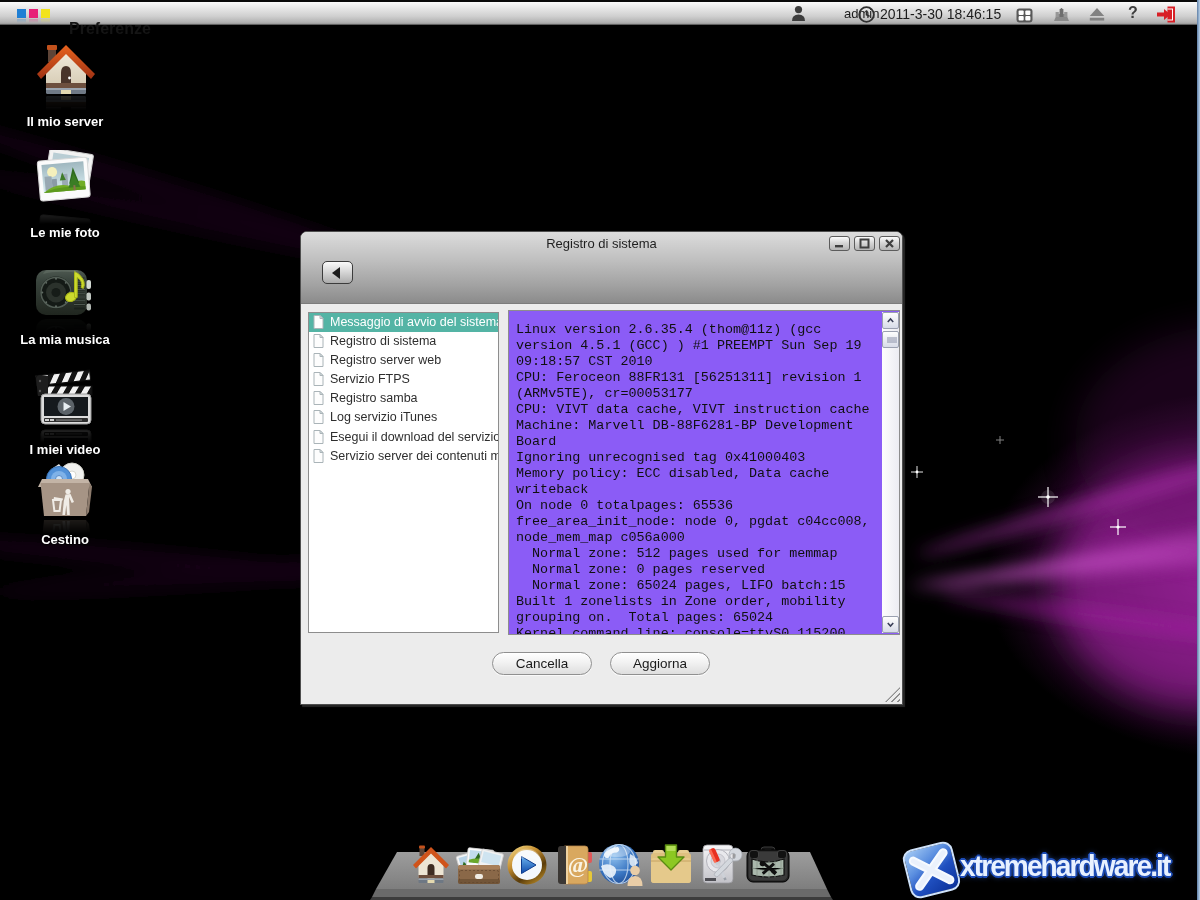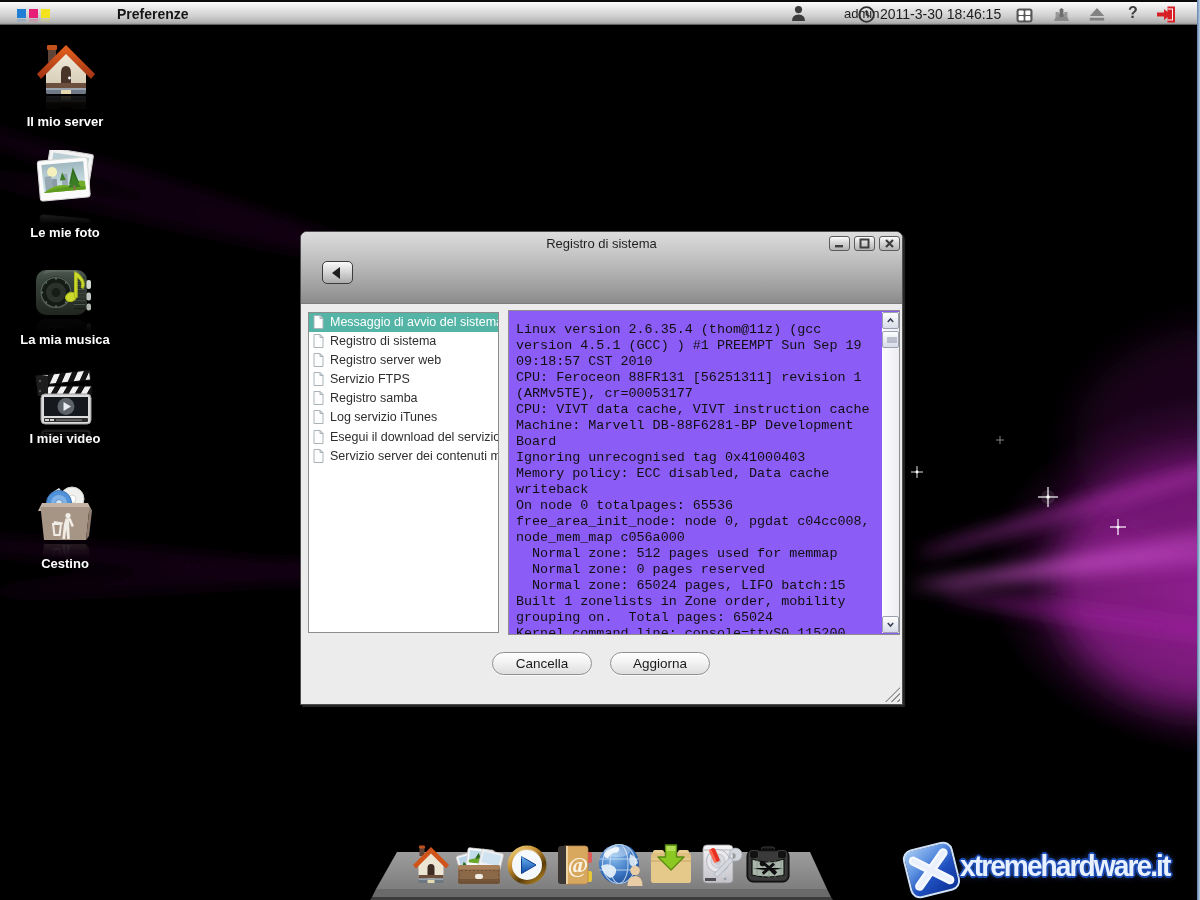--- a/index.html
+++ b/index.html
@@ -8,21 +8,21 @@
 
 #topbar{position:absolute;left:0;top:0;width:1200px;height:25px;z-index:50;
   background:linear-gradient(#fbfbfb,#e3e3e3 35%,#cfcfcf 65%,#b2b2b2 92%,#9a9a9a);
   border-top:2px solid #0a0a0a;border-bottom:1px solid #606060;box-sizing:border-box;}
 .sq{position:absolute;top:7px;width:9px;height:9px;}
 .sq:after{content:"";position:absolute;left:0;top:10px;width:9px;height:4px;opacity:.3;
   background:inherit;-webkit-mask-image:linear-gradient(#888,transparent);}
 #sq1{left:17px;background:#1f7fd4;}
 #sq2{left:29px;background:#e81f78;}
 #sq3{left:41px;background:#f2e31c;}
-#mtitle{position:absolute;left:69px;top:4px;font-size:14px;font-weight:bold;color:#151515;margin-left:48px;}
+#mtitle{position:absolute;left:69px;top:18px;font-size:16px;font-weight:bold;color:#151515;}
 .tbtxt{position:absolute;top:4px;font-size:13px;color:#1c1c1c;}
 .tbico{position:absolute;top:3px;}
 
 #redge{position:absolute;right:0;top:0;width:3px;height:900px;z-index:60;
   background:linear-gradient(90deg,#5f7fa6,#b9d2ea);}
 
 .dicon{position:absolute;width:110px;text-align:center;color:#fff;z-index:5;}
 .dicon svg{-webkit-box-reflect:below 0px linear-gradient(transparent 72%, rgba(255,255,255,.2));}
 .dicon .lb{display:block;font-size:13px;font-weight:bold;
   text-shadow:0 1px 2px #000;}
@@ -266,23 +266,23 @@
         <circle cx="5" cy="22" r="1.2" fill="#555"></circle>
       <rect x="6" y="25" width="50" height="30" rx="4" fill="#dcdcdc" stroke="#9a9a9a"></rect>
       <rect x="9" y="28" width="44" height="19" fill="#15191d"></rect>
       <circle cx="31" cy="37.5" r="8.5" fill="#646b72" opacity="0.9"></circle>
       <path d="M28.5 33 L36 37.5 L28.5 42 Z" fill="#e8eef2"></path>
       <rect x="9" y="49" width="44" height="4" rx="1" fill="#2e2e2e"></rect>
       <rect x="10" y="50" width="4" height="2" fill="#cfcfcf"></rect>
         <rect x="15" y="50" width="4" height="2" fill="#cfcfcf"></rect>
       <rect x="21" y="50.4" width="26" height="1.4" fill="#777"></rect>
     </svg>
-    <span class="lb" style="margin-top:0;">I miei video</span>
+    <span class="lb" style="margin-top:11px;">I miei video</span>
   </div>
-  <div class="dicon" style="left:10px;top:484px;">
+  <div class="dicon" style="left:10px;top:460px;">
     <svg width="60" height="58" viewBox="0 0 60 58" id="icotrash">
       <path d="M18 8 l6-4 4 5 5-3 2 6 H18 Z" fill="#e8e8e8"></path>
       <circle cx="37" cy="15" r="12" fill="#f0f0ee" stroke="#d0d0c8"></circle>
       <circle cx="37" cy="15" r="4" fill="#fff" stroke="#d8d8d0"></circle>
       <circle cx="24" cy="19" r="12.5" fill="#5191d8" stroke="#3a74b8"></circle>
       <circle cx="24" cy="19" r="8" fill="#7fb2e8"></circle>
       <circle cx="24" cy="19" r="3.5" fill="#cfe4f8" stroke="#5a8cc8"></circle>
       <path d="M7 19 L53 19 L57 27 L3 27 Z" fill="#c3b4a6"></path>
       <path d="M5.5 23 L54.5 23 L51 56 L9 56 Z" fill="#a69485"></path>
       <path d="M54.5 23 L57 27 L54 52 L51 56 Z" fill="#8d7b6d"></path>

